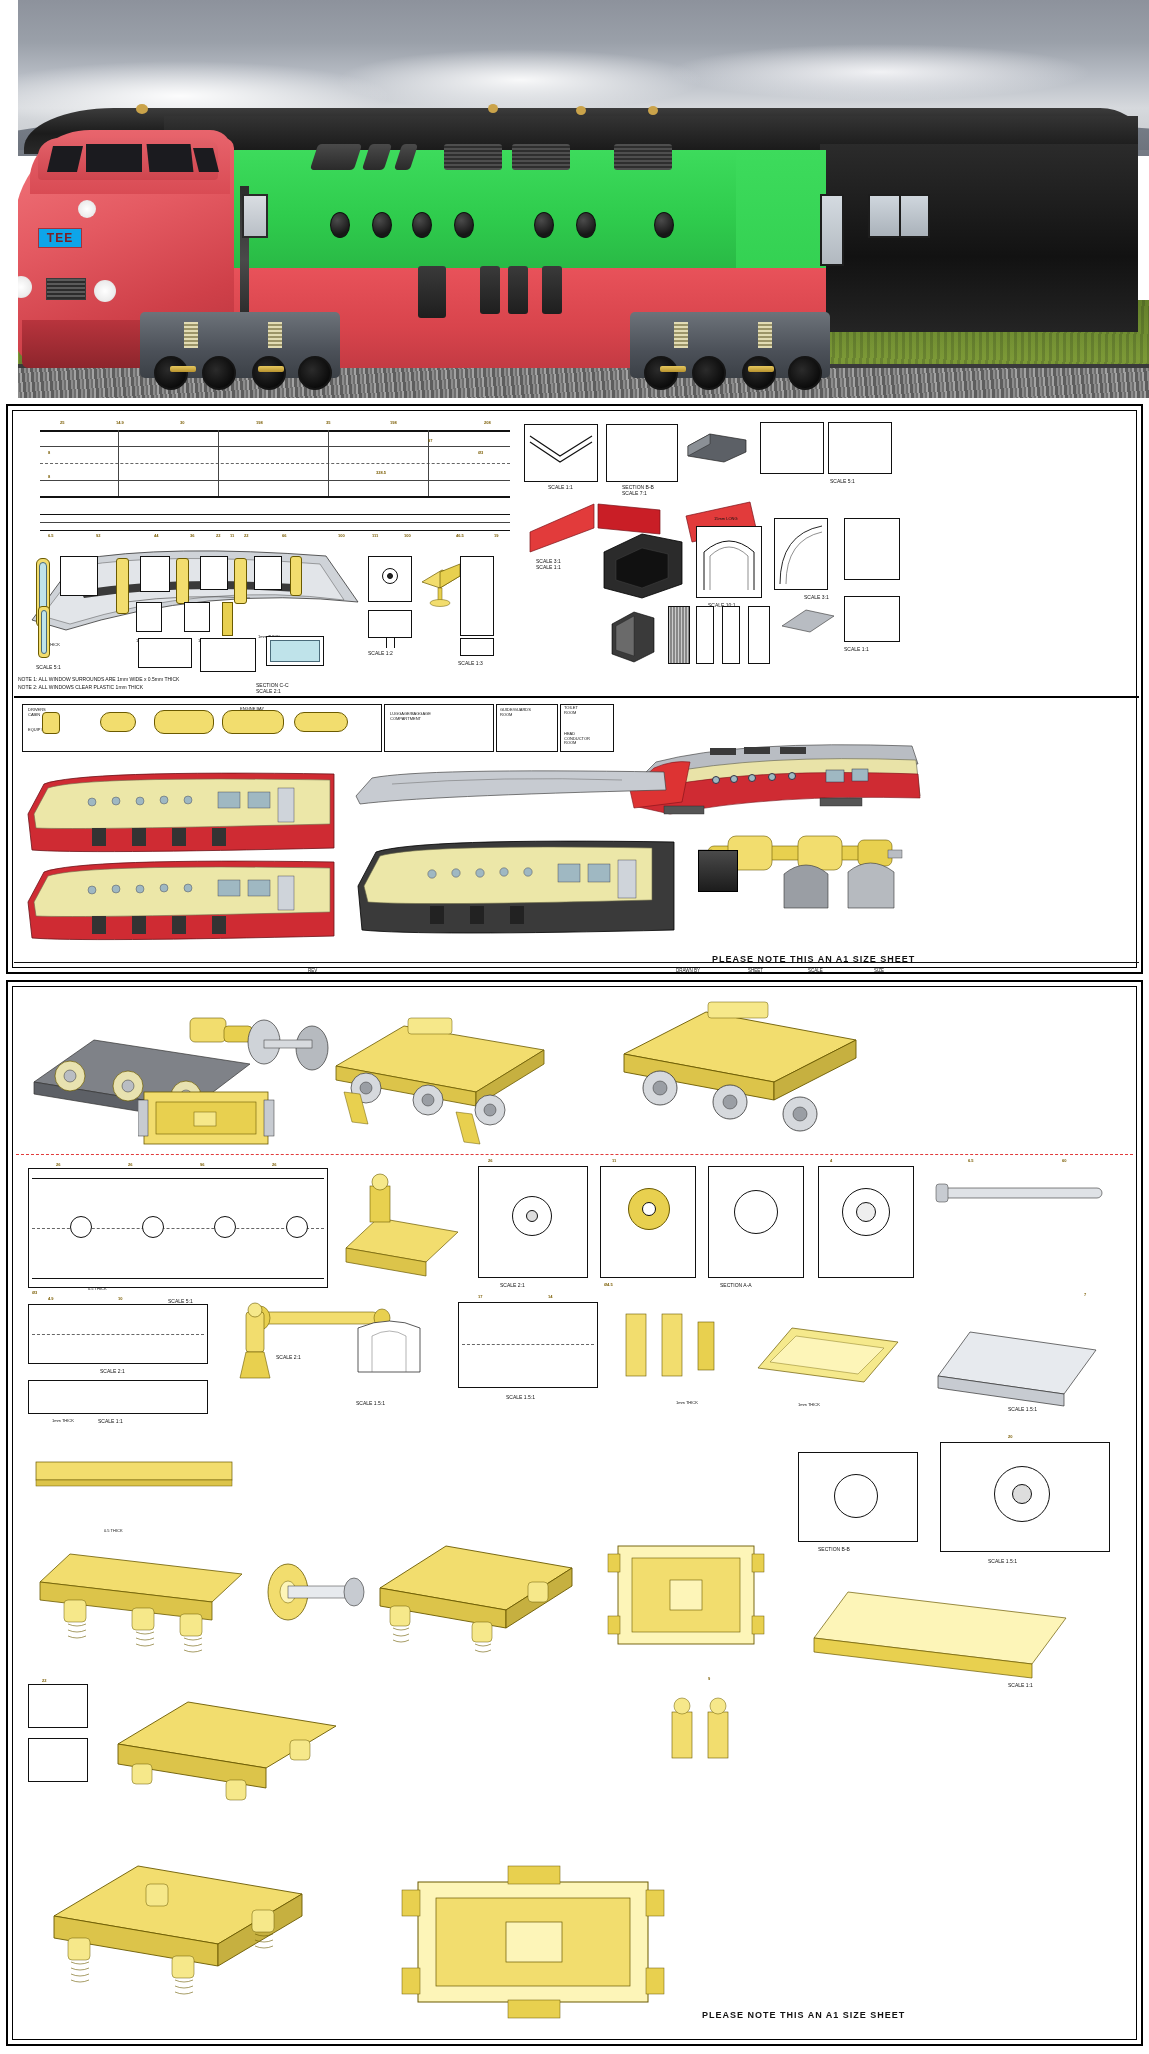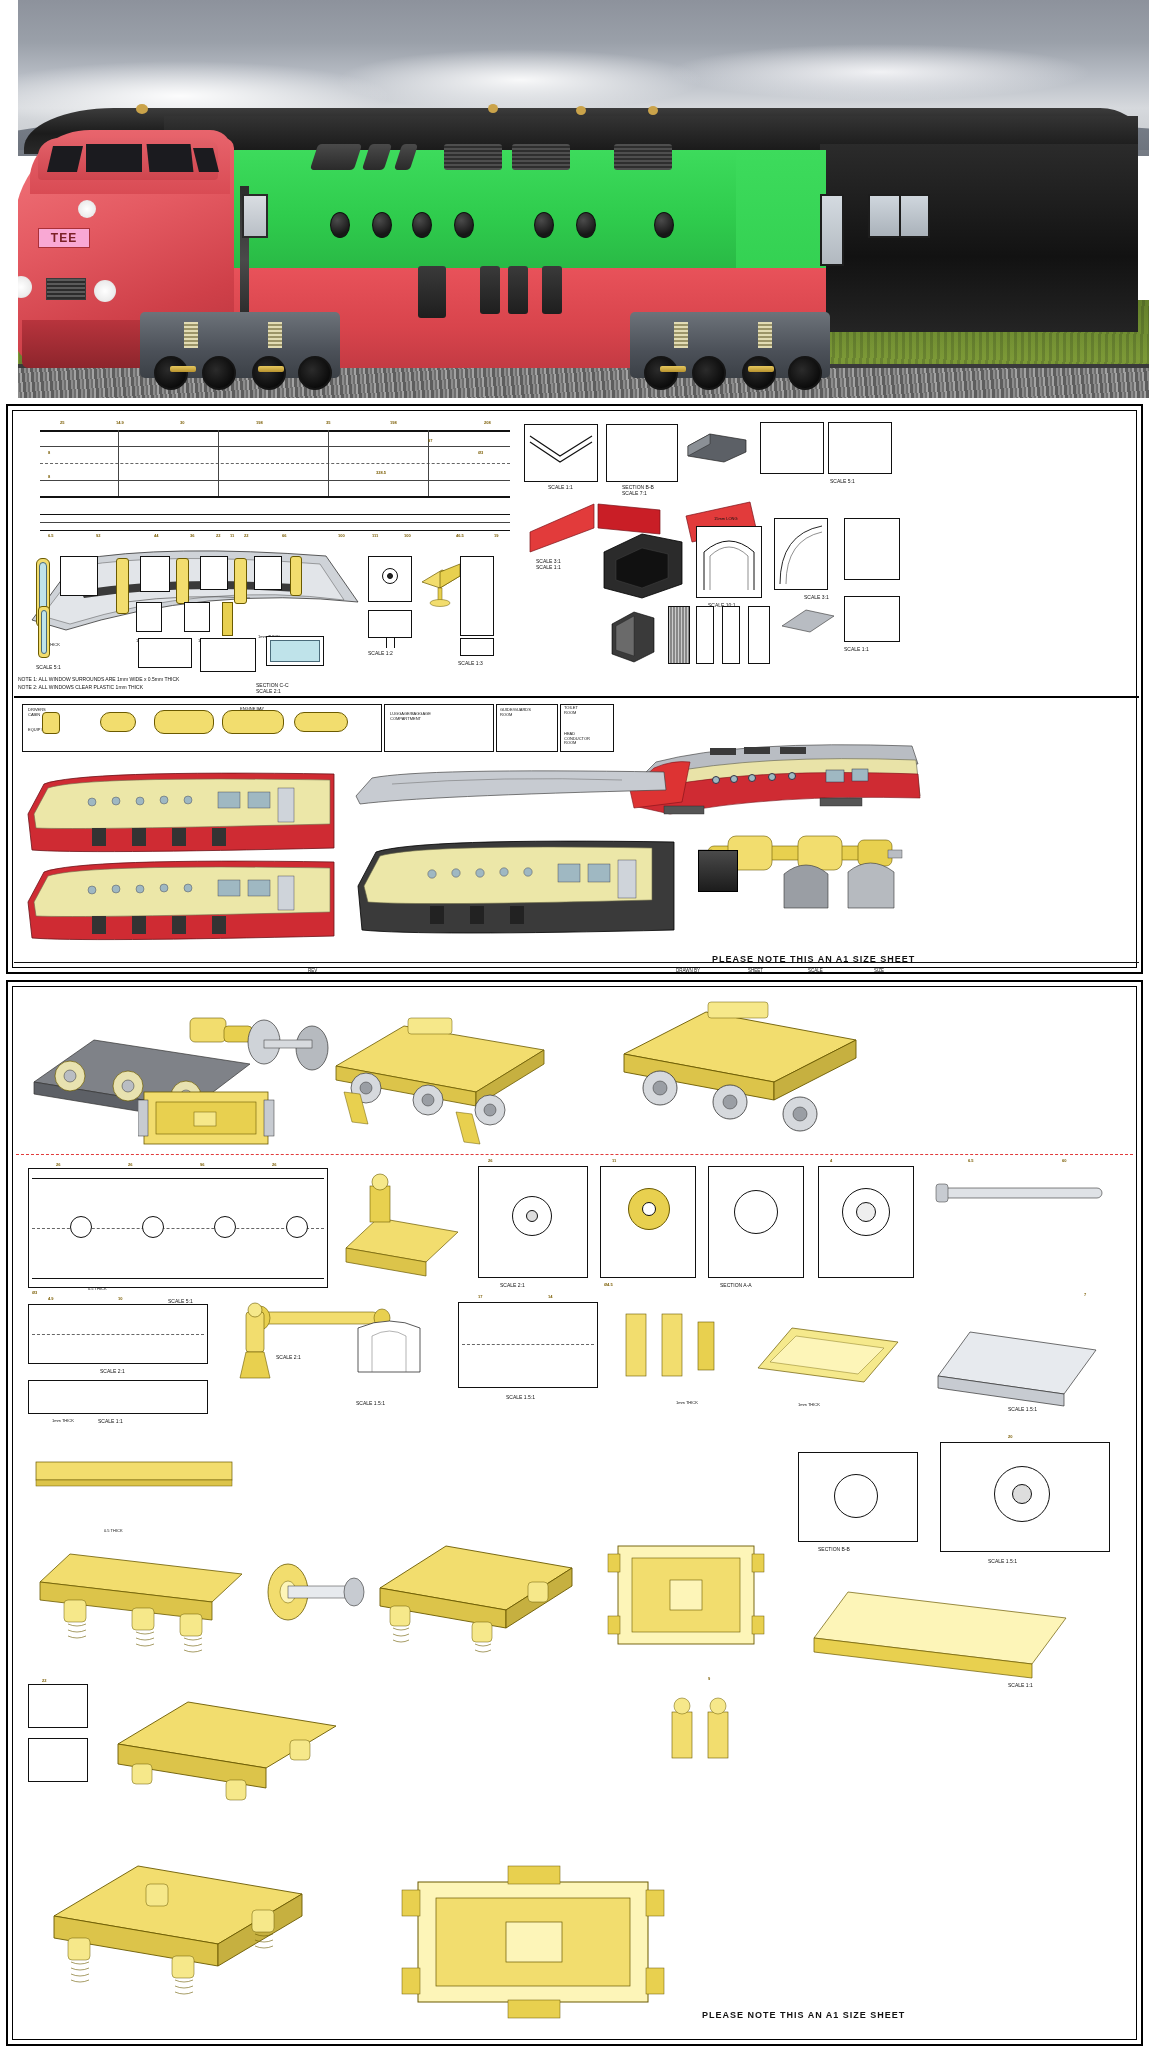--- a/index.html
+++ b/index.html
@@ -82,22 +82,22 @@
     position:absolute; left:24px; top:30px; width:180px; height:42px;
     background:linear-gradient(#e4626a,#cf454e);
     border-radius:22px 14px 4px 4px / 18px 12px 4px 4px;
   }
   .win { position:absolute; background:#1b1b1f; }
   .w1 { left:36px; top:38px; width:30px; height:26px; transform:skewX(-13deg); }
   .w2 { left:72px; top:36px; width:56px; height:28px; }
   .w3 { left:134px; top:36px; width:44px; height:28px; transform:skewX(6deg); }
   .w4 { left:182px; top:40px; width:20px; height:24px; transform:skewX(14deg); }
   .tee-plate {
-    position:absolute; left:24px; top:120px; width:52px; height:20px;
-    background:#f9a8d4; border:1px solid #a93038;
+    position:absolute; left:24px; top:120px; width:44px; height:20px;
+    background:#0ea5e9; border:1px solid #a93038;
     color:#7c2026; font-size:12px; font-weight:bold; letter-spacing:1px;
     display:flex; align-items:center; justify-content:center;
     font-family:"Liberation Sans", sans-serif;
   }
   .lamp { position:absolute; border-radius:50%; background:radial-gradient(#ffffff,#ededed 60%,#cfcfcf); }
   .lamp-a { left:64px; top:92px; width:18px; height:18px; }
   .lamp-b { left:-4px; top:168px; width:22px; height:22px; }
   .lamp-c { left:80px; top:172px; width:22px; height:22px; }
   .grille {
     position:absolute; left:32px; top:170px; width:40px; height:22px;

